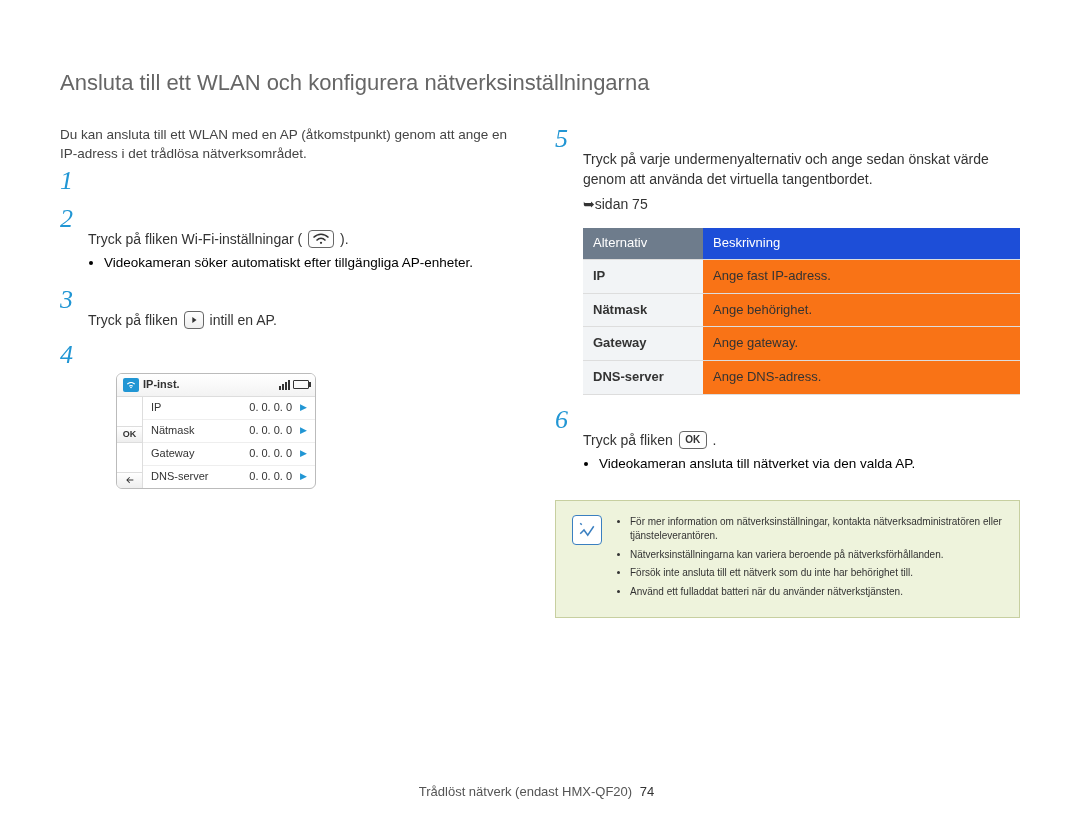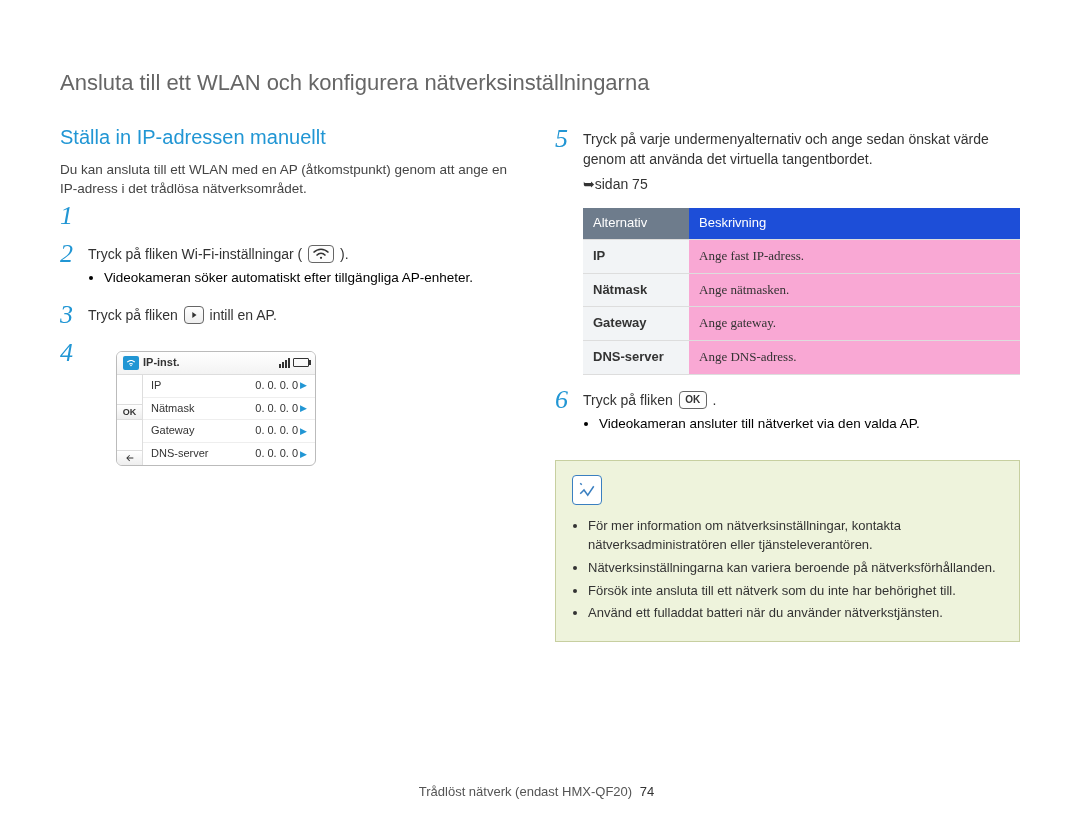--- a/index.html
+++ b/index.html
@@ -51,20 +51,21 @@
     font-size: 26px;
     color: #2196d4;
     line-height: 1;
     min-width: 18px;
   }
   .step-body {
     flex: 1;
     font-size: 14px;
     line-height: 1.45;
     padding-top: 3px;
+    margin-top: 20px;
   }
   .sub-bullet {
     list-style: disc;
     margin-left: 16px;
     margin-top: 4px;
     font-size: 13.5px;
     color: #000000;
   }
   .sub-bullet li { margin-bottom: 2px; }
   .inline-icon {
@@ -139,57 +140,56 @@
   }
   .side-btn + .side-btn { border-top:1px solid #ddd; }
   .side-btn.spacer { flex:2; background:#fff; }
   .device-rows { flex:1; }
   .dev-row {
     display:flex; justify-content:space-between;
     padding: 3px 8px;
     align-items:center;
   }
   .dev-row + .dev-row { border-top:1px solid #eee; }
-  .dev-val { display:flex; align-items:center; gap:2px; color:#333; }
+  .dev-val { display:flex; align-items:center; gap:8px; color:#333; }
   .chev { font-size:9px; color:#2196d4; }
 
   
   .ref-line { margin-top:4px; }
   .info-table {
     width:100%;
     border-collapse: collapse;
     margin-top: 14px;
     font-size: 13px;
   }
   .info-table th {
     text-align:left;
     color:#fff;
     padding:6px 10px;
     font-weight:400;
   }
-  .info-table th.c1 { background:#6e7c8c; width:106px; }
+  .info-table th.c1 { background:#6e7c8c; width:120px; }
   .info-table th.c2 { background:#1d4ed8; }
   .info-table td {
     padding:7px 10px;
     border-top:1px solid #ddd;
     border-bottom:1px solid #ddd;
   }
   .info-table td.c1 { background:#f2f4f6; font-weight:bold; color:#333; }
-  .info-table td.c2 { background:#f9a8d4; color:#333;font-family:Liberation Serif, serif; }
+  .info-table td.c2 { background:#f97316; color:#333; }
 
   .note-box {
     display:flex;
     gap:12px;
     background:#eef3dc;
     border:1px solid #c7cfa0;
     padding:14px 16px;
     margin-top:24px;
-    font-size:13px;
+    font-size:10px;
     line-height:1.45;
-    flex-direction:column;
   }
   .note-icon {
     width:30px; height:30px;
     border:1px solid #3a7fc0;
     border-radius:4px;
     color:#3a7fc0;
     display:flex; align-items:center; justify-content:center;
     background:#fff;
     flex-shrink:0;
   }
@@ -208,21 +208,20 @@
 </style>
 </head>
 <body>
 
 <div class="page">
   <h1 class="page-title">Ansluta till ett WLAN och konfigurera nätverksinställningarna</h1>
 
   <div class="columns">
 
     <div class="col">
-      <h2 class="section-title">Ställa in IP-adressen manuellt</h2>
       <p class="intro">Du kan ansluta till ett WLAN med en AP (åtkomstpunkt) genom att ange en IP-adress i det trådlösa nätverksområdet.</p>
 
       <ol class="steps" id="steps-left">
           <li class="step">
             <div class="step-num">1</div>
           </li>
           <li class="step">
             <div class="step-num">2</div>
             <div class="step-body">
               <div>Tryck på fliken Wi-Fi-inställningar ( <span class="inline-icon">
@@ -334,42 +333,42 @@
                     <th class="c2">Beskrivning</th>
                   </tr>
                 </thead>
                 <tbody>
                   <tr>
                     <td class="c1">IP</td>
                     <td class="c2">Ange fast IP-adress.</td>
                   </tr>
                   <tr>
                     <td class="c1">Nätmask</td>
-                    <td class="c2">Ange nätmasken.</td>
+                    <td class="c2">Ange behörighet.</td>
                   </tr>
                   <tr>
                     <td class="c1">Gateway</td>
                     <td class="c2">Ange gateway.</td>
                   </tr>
                   <tr>
                     <td class="c1">DNS-server</td>
                     <td class="c2">Ange DNS-adress.</td>
                   </tr>
                 </tbody>
               </table>
             </div>
           </li>
           <li class="step">
             <div class="step-num">6</div>
             <div class="step-body">
               <div>Tryck på fliken <span class="inline-icon">
                   <span class="ok-icon-box">OK</span>
                 </span> .</div>
               <ul class="sub-bullet">
-                <li>Videokameran ansluter till nätverket via den valda AP.</li>
+                <li>Videokameran ansluta till nätverket via den valda AP.</li>
               </ul>
             </div>
           </li>
         </ol>
 
       <div class="note-box">
         <div class="note-icon">
           <svg width="18" height="18" viewBox="0 0 24 24">
               <path fill="none" stroke="#3a7fc0" stroke-width="2" d="M3 17l5-5 5 7 8-12M3 3l2 2"></path>
             </svg>

